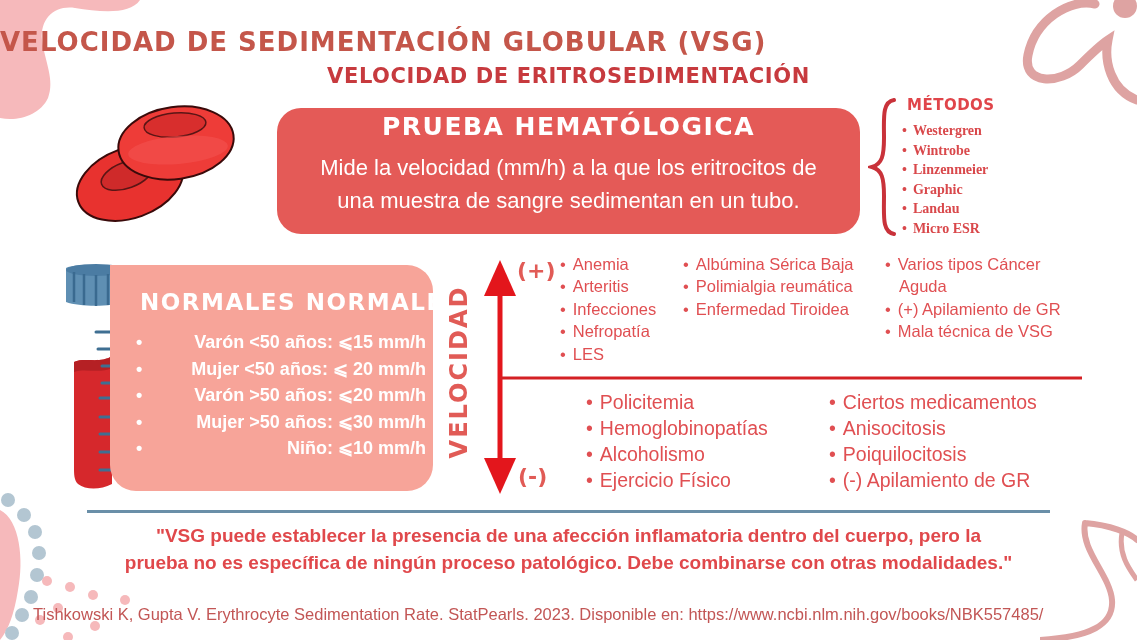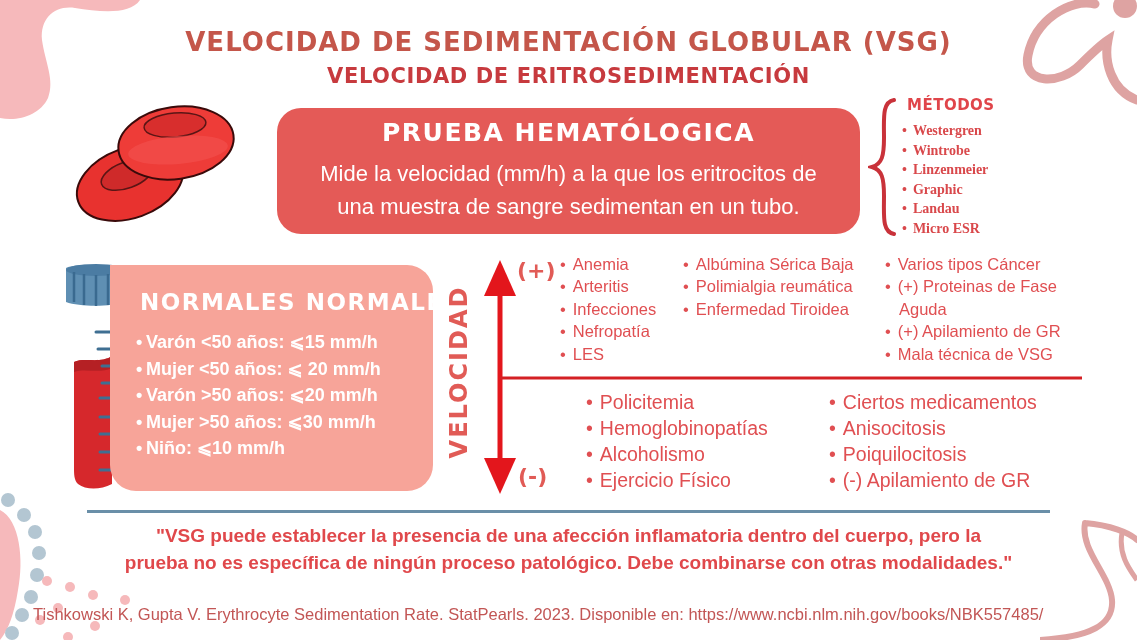--- a/index.html
+++ b/index.html
@@ -3,37 +3,37 @@
 <meta charset="utf-8">
 <style>
   * { box-sizing: border-box; margin: 0; padding: 0; }
   html, body { width: 1137px; height: 640px; overflow: hidden; background: #ffffff; }
   body { position: relative; font-family: "DejaVu Sans", "Liberation Sans", sans-serif; }
 
   .abs { position: absolute; }
 
   
   .title-main {
-    position: absolute; left: 0; width: 1137px; top: 27px; text-align: center;
+    position: absolute; left: 0; width: 1137px; top: 27px; text-align: left;
     font-family: "DejaVu Sans", sans-serif; font-weight: 800; font-size: 26px; letter-spacing: 1px;
     color: #c4564a; white-space: nowrap;
   }
   .title-sub {
     position: absolute; left: 0; width: 1137px; top: 64px; text-align: center;
     font-family: "DejaVu Sans", sans-serif; font-weight: 800; font-size: 21px; letter-spacing: 0.6px;
     color: #c73a3e; white-space: nowrap;
   }
 
   
   .prueba-box {
     position: absolute; left: 277px; top: 108px; width: 583px; height: 126px;
     background: #e45a57; border-radius: 24px; text-align: center; color: #fff;
   }
   .prueba-title {
-    margin-top: 10px; font-weight: 800; font-size: 25px; letter-spacing: 1.5px;
+    margin-top: 4px; font-weight: 800; font-size: 25px; letter-spacing: 1.5px;
     font-family: "DejaVu Sans", sans-serif;
   }
   .prueba-desc {
     margin-top: 10px; font-family: "Liberation Sans", sans-serif; font-size: 22px; line-height: 33px;
     color: #ffffff;
   }
 
   
   .metodos-title {
     position: absolute; left: 907px; top: 96px; font-weight: 800; font-size: 15px; color: #e0454a;
@@ -51,21 +51,21 @@
     position: absolute; left: 110px; top: 265px; width: 323px; height: 226px;
     background: #f7a499; border-radius: 0 26px 26px 26px;
   }
   .valores-title {
     position: absolute; left: 30px; top: 24px; font-weight: 800; font-size: 23px; color: #ffffff;
     letter-spacing: 1.5px; white-space: nowrap;
   }
   .valores-list { position: absolute; left: 16px; top: 64px; width: 300px; list-style: none; }
   .valores-list li {
     position: relative; font-family: "Liberation Sans", sans-serif; font-weight: 700; font-size: 18px;
-    line-height: 26.5px; color: #ffffff; text-align: left; padding-left: 20px; white-space: nowrap;
+    line-height: 26.5px; color: #ffffff; text-align: right; padding-left: 20px; white-space: nowrap;
   }
   .valores-list li::before { content: "•"; position: absolute; left: 10px; top: 0; }
 
   
   .velocidad-label {
     position: absolute; left: 459px; top: 372px; transform: translate(-50%, -50%) rotate(-90deg);
     font-weight: 800; font-size: 24px; color: #e15b56; letter-spacing: 2px; white-space: nowrap;
   }
   .sign {
     position: absolute; font-family: "DejaVu Sans", sans-serif; font-weight: 800; font-size: 22px; color: #e15b56;
@@ -223,21 +223,20 @@
   <li>Nefropatía</li>
   <li>LES</li>
 </ul>
 <ul class="cond-list cond-up" style="left:683px;top:253px">
   <li>Albúmina Sérica Baja</li>
   <li>Polimialgia reumática</li>
   <li>Enfermedad Tiroidea</li>
 </ul>
 <ul class="cond-list cond-up" style="left:885px;top:253px">
   <li>Varios tipos Cáncer</li>
-  <li>(+) Proteinas de Fase</li>
   <li class="cont">Aguda</li>
   <li>(+) Apilamiento de GR</li>
   <li>Mala técnica de VSG</li>
 </ul>
 
 <ul class="cond-list cond-down" style="left:586px;top:389px">
   <li>Policitemia</li>
   <li>Hemoglobinopatías</li>
   <li>Alcoholismo</li>
   <li>Ejercicio Físico</li>

